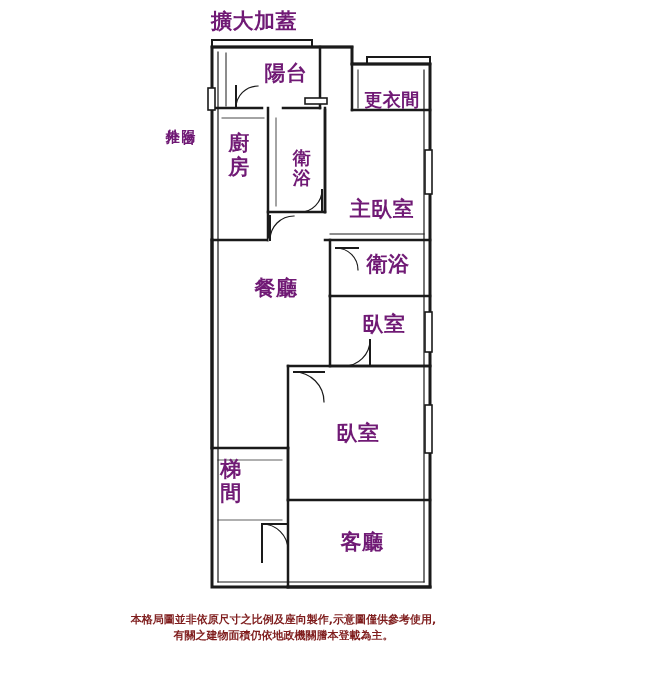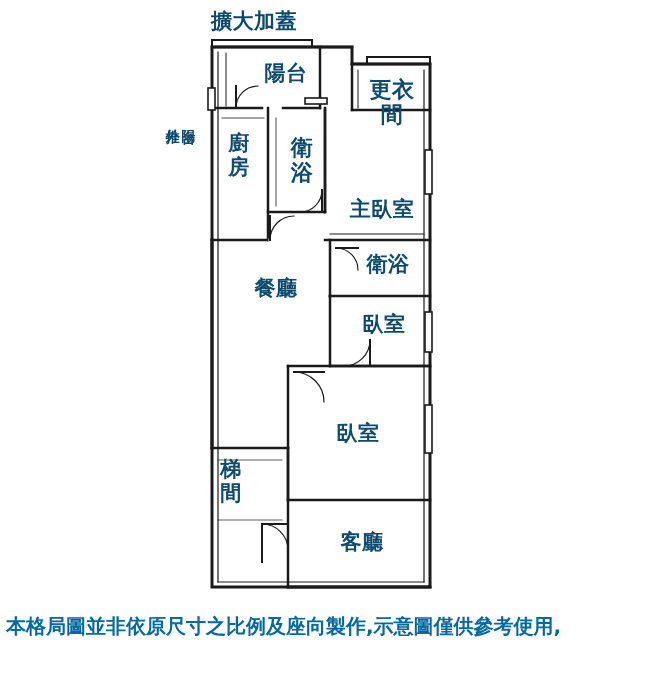--- a/index.html
+++ b/index.html
@@ -18,45 +18,45 @@
   #floorplan {
     position: absolute;
     left: 0;
     top: 0;
     width: 653px;
     height: 610px;
   }
   .label {
     position: absolute;
     font-weight: bold;
-    color: #0c4a6e;
+    color: #701a75;
     line-height: 1.12;
     text-align: center;
     white-space: pre-line;
     letter-spacing: 0.5px;
   }
   .lbl-xl { font-size: 21px; }
   .lbl-lg { font-size: 21px; }
-  .lbl-md { font-size: 22px; }
+  .lbl-md { font-size: 18px; margin-top: 12px; }
   .lbl-sm { font-size: 14px; }
   .vert {
     writing-mode: vertical-rl;
     text-orientation: upright;
     letter-spacing: 1px;
   }
   #footer {
     position: absolute;
     left: 0;
     top: 612px;
     width: 567px;
     text-align: center;
-    font-size: 20px;
+    font-size: 11px;
     font-weight: bold;
     line-height: 1.45;
-    color: #0369a1;
+    color: #7f1d1d;
   }
   #footer div { width: 100%; }
 </style>
 </head>
 <body>
 
 <div id="floorplan">
   <svg width="653" height="610" viewBox="0 0 653 610" xmlns="http://www.w3.org/2000/svg">
 
     <g fill="none" stroke="#1a1a1a" stroke-linecap="square">
@@ -182,13 +182,14 @@
   <div class="label lbl-xl" style="left:324px; top:422px; width:68px;">臥室</div>
 
   <div class="label lbl-xl" style="left:214px; top:458px; width:34px;">梯
 間</div>
 
   <div class="label lbl-xl" style="left:328px; top:531px; width:68px;">客廳</div>
 </div>
 
 <div id="footer">
   <div>本格局圖並非依原尺寸之比例及座向製作,示意圖僅供參考使用,</div>
+  <div>有關之建物面積仍依地政機關謄本登載為主。</div>
 </div>
 
 </body></html>

